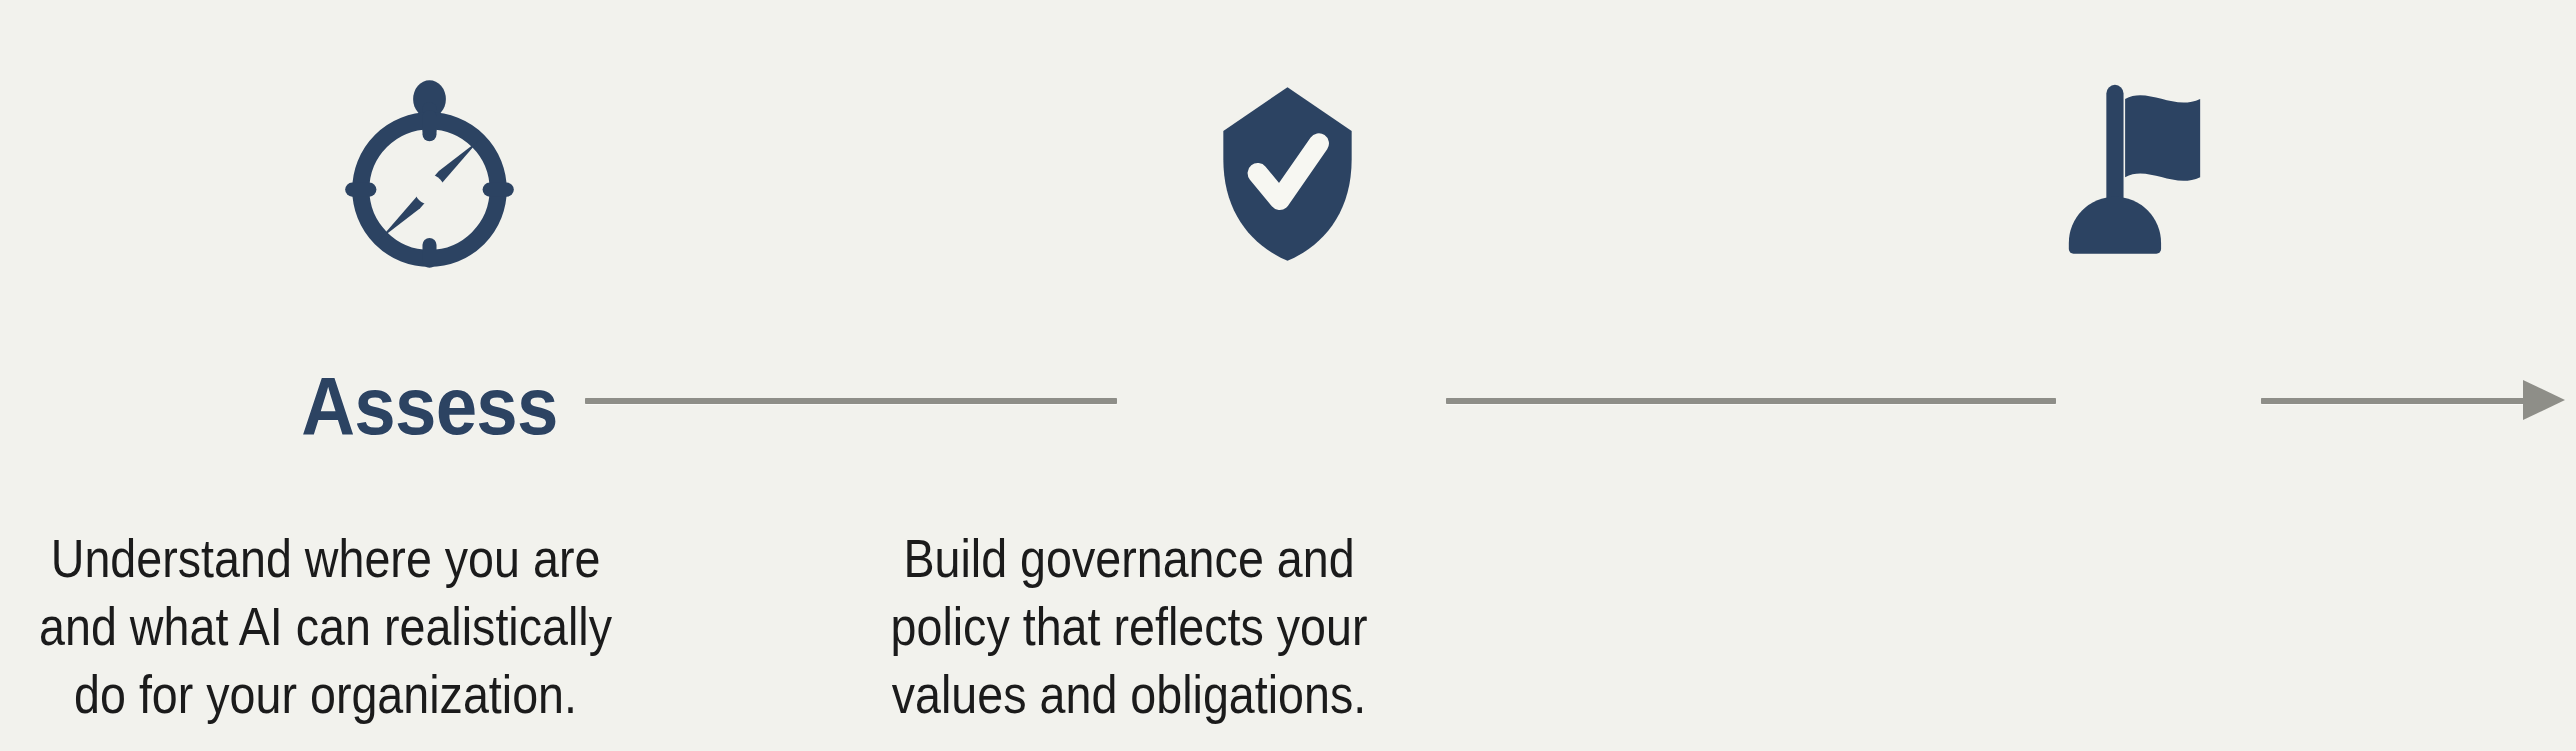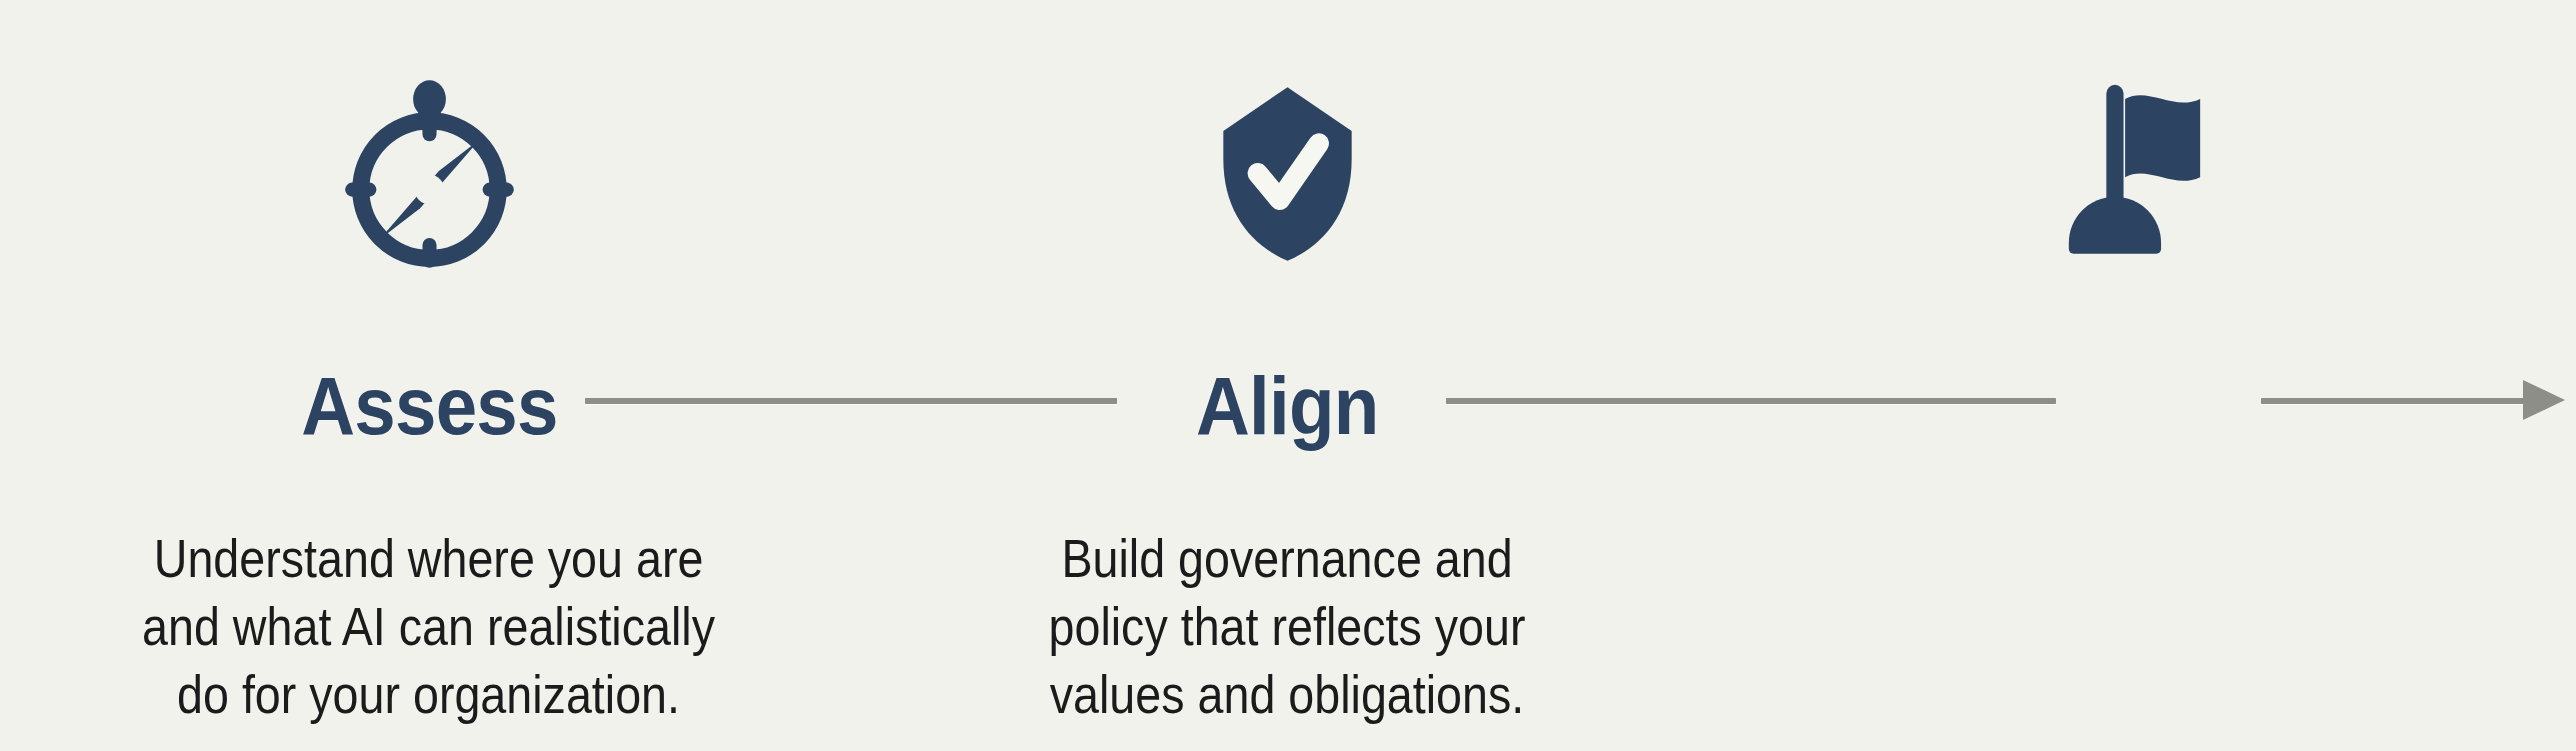--- a/index.html
+++ b/index.html
@@ -88,21 +88,21 @@
 
   
   .sub-zone {
     position: absolute;
     top: 470px;
     left: 0;
     right: 0;
     bottom: 0;
     display: flex;
     align-items: flex-start;
-    justify-content: center;
+    justify-content: flex-start;
     padding-top: 49px;
     box-sizing: border-box;
   }
   .subtitle {
     font-size: 53px;
     line-height: 1.28;
     color: #1b1b1b;
     text-align: center;
     white-space: pre-line;
     transform: scaleX(0.88);
@@ -158,23 +158,20 @@
                    L 86 30
                    L 86 48
                    C 86 82 68 103 45 113
                    C 22 103 4 82 4 48
                    L 4 30 Z" fill="#2c4362"></path>
           <path d="M 26 57 L 40 74 L 65 38" fill="none" stroke="#f7f7f2" stroke-width="13" stroke-linecap="round" stroke-linejoin="round"></path>
         </svg>
       </span>
     </div>
 
-    <div class="heading-zone">
-      <div class="heading">Align</div>
-    </div>
 
     <div class="sub-zone">
       <div class="subtitle">Build governance and
 policy that reflects your
 values and obligations.</div>
     </div>
   </div>
 
   <div class="col col-3">
 

